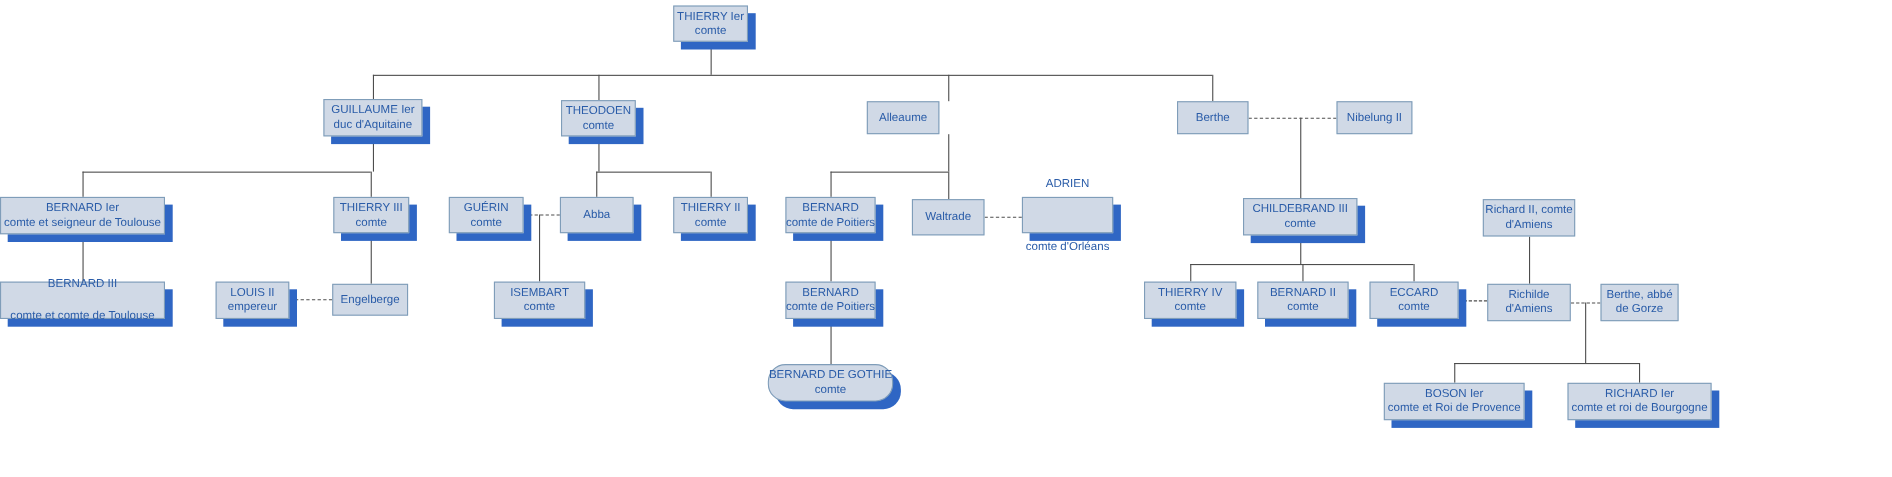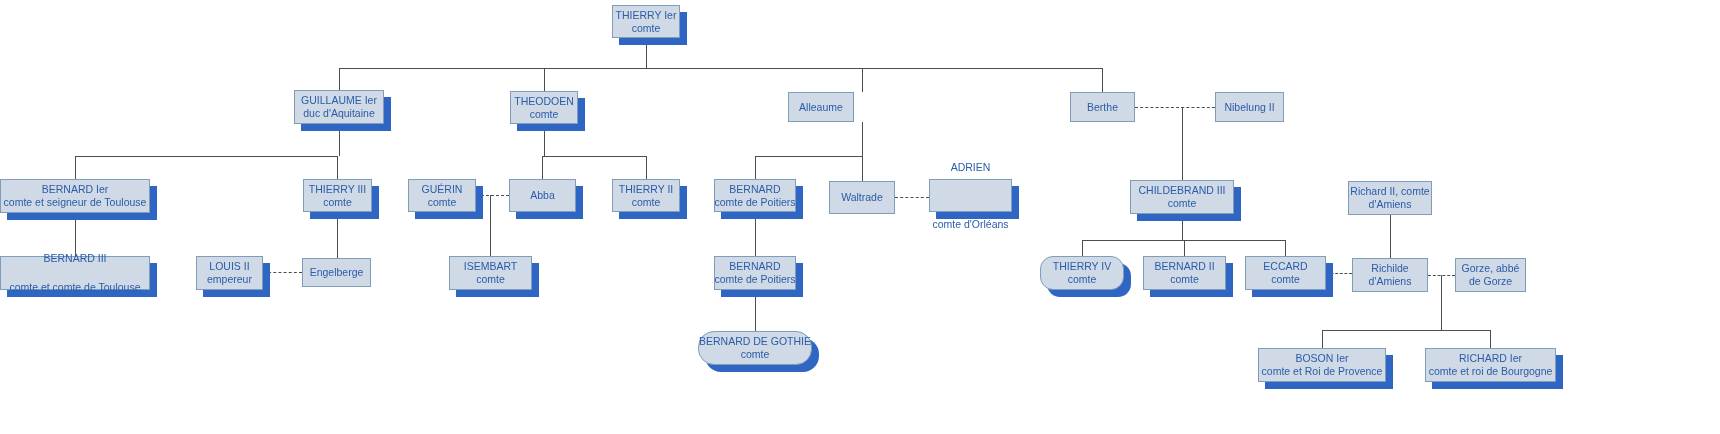--- a/index.html
+++ b/index.html
@@ -151,38 +151,38 @@
       <div class="node-line">Engelberge</div>
     </div>
     <div class="node shadow" style="left: 449px; top: 256px; width: 83px; height: 34px;">
       <div class="node-line">ISEMBART</div>
       <div class="node-line">comte</div>
     </div>
     <div class="node shadow" style="left: 714px; top: 256px; width: 82px; height: 34px;">
       <div class="node-line">BERNARD</div>
       <div class="node-line">comte de Poitiers</div>
     </div>
-    <div class="node shadow" style="left: 1040px; top: 256px; width: 84px; height: 34px; border-radius: 13px;">
+    <div class="node shadow" style="left: 1040px; top: 256px; width: 84px; height: 34px;">
       <div class="node-line">THIERRY IV</div>
       <div class="node-line">comte</div>
     </div>
     <div class="node shadow" style="left: 1143px; top: 256px; width: 83px; height: 34px;">
       <div class="node-line">BERNARD II</div>
       <div class="node-line">comte</div>
     </div>
     <div class="node shadow" style="left: 1245px; top: 256px; width: 81px; height: 34px;">
       <div class="node-line">ECCARD</div>
       <div class="node-line">comte</div>
     </div>
     <div class="node" style="left: 1352px; top: 258px; width: 76px; height: 34px;">
       <div class="node-line">Richilde</div>
       <div class="node-line">d'Amiens</div>
     </div>
     <div class="node" style="left: 1455px; top: 258px; width: 71px; height: 34px;">
-      <div class="node-line">Gorze, abbé</div>
+      <div class="node-line">Berthe, abbé</div>
       <div class="node-line">de Gorze</div>
     </div>
     <div class="node shadow" style="left: 698px; top: 331px; width: 114px; height: 34px; border-radius: 16px;">
       <div class="node-line">BERNARD DE GOTHIE</div>
       <div class="node-line">comte</div>
     </div>
     <div class="node shadow" style="left: 1258px; top: 348px; width: 128px; height: 34px;">
       <div class="node-line">BOSON Ier</div>
       <div class="node-line">comte et Roi de Provence</div>
     </div>

